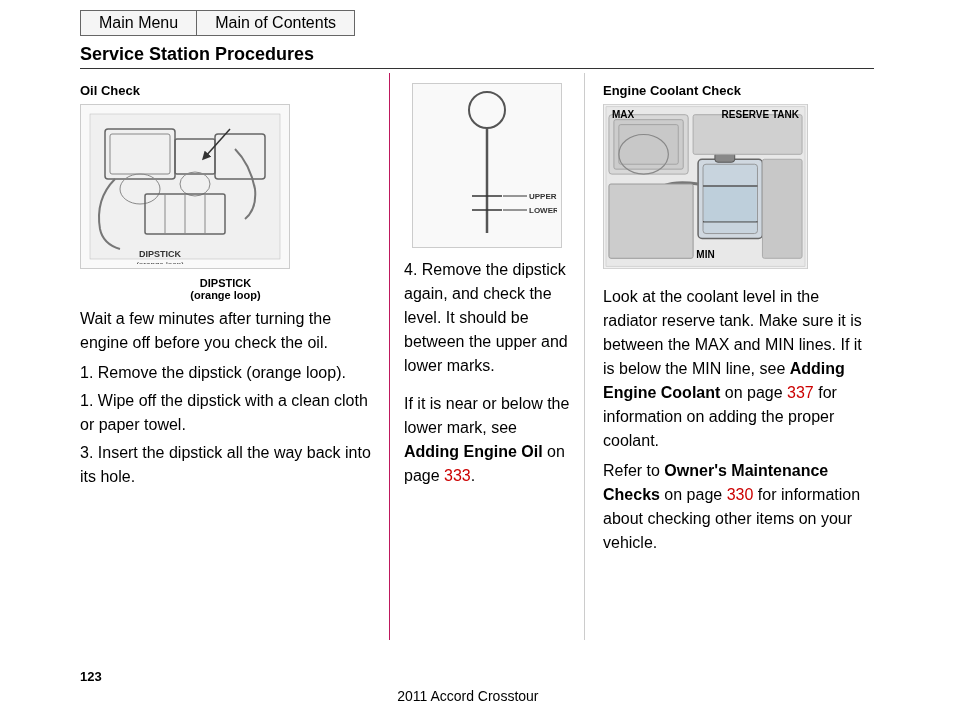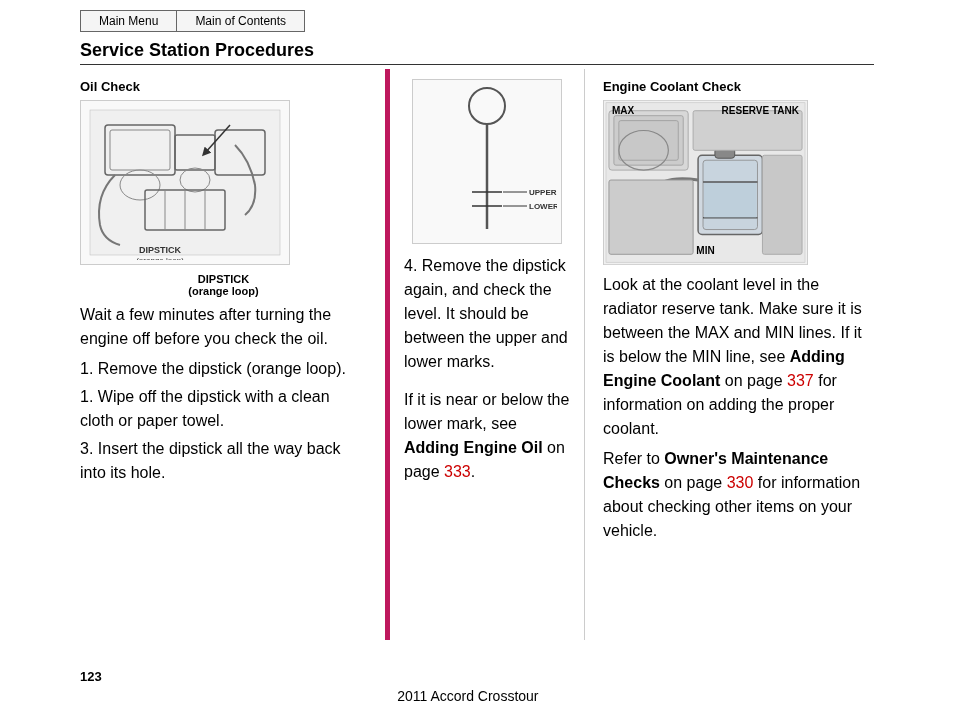--- a/index.html
+++ b/index.html
@@ -23,21 +23,21 @@
     
     .top-nav {
       display: flex;
       align-items: center;
       padding: 10px 80px 6px 80px;
       gap: 0;
     }
     .nav-btn {
       border: 1px solid #666;
       padding: 3px 18px;
-      font-size: 12px;
+      font-size: 16px;
       cursor: pointer;
       background: #f5f5f5;
     }
     .nav-btn:first-child {
       border-right: none;
     }
     
     .section-title-area {
       padding: 2px 80px 4px 80px;
     }
@@ -51,21 +51,21 @@
     .main-content {
       display: flex;
       flex-direction: row;
       padding: 0 80px;
       flex: 1;
       gap: 0;
     }
     
     .col-left {
       width: 310px;
-      border-right: 5px solid #be185d;
+      border-right: 1px solid #be185d;
       padding-right: 18px;
       padding-top: 10px;
     }
     .col-heading {
       font-size: 13px;
       font-weight: bold;
       margin-bottom: 6px;
     }
     .diagram-box {
       border: 1px solid #ccc;
@@ -205,21 +205,21 @@
 
       <p class="body-text">4. Remove the dipstick again, and check the level. It should be between the upper and lower marks.</p>
       <p class="body-text" style="margin-top:8px;">
         <span>If it is near or below the lower mark, see </span><strong>Adding Engine Oil</strong><span> on page </span><a href="#" class="link-text">333</a>.
       </p>
     </div>
 
     <div class="col-right">
       <div class="col-heading">Engine Coolant Check</div>
 
-      <div class="diagram-box" style="height:165px; width:205px; margin-bottom:8px; position:relative;">
+      <div class="diagram-box" style="height:165px; width:205px; margin-bottom:16px; position:relative;">
         <svg width="205" height="165" viewBox="0 0 205 165">
           <rect x="0" y="0" width="205" height="165" fill="#f0f0f0"></rect>
 
           <rect x="2" y="2" width="201" height="161" fill="#e8e8e8" stroke="#bbb" stroke-width="0.5"></rect>
 
           <rect x="5" y="10" width="80" height="60" fill="#d8d8d8" stroke="#aaa" stroke-width="1" rx="3"></rect>
           <rect x="10" y="15" width="70" height="50" fill="#ccc" stroke="#999" stroke-width="0.8" rx="2"></rect>
           <rect x="15" y="20" width="60" height="40" fill="#c8c8c8" stroke="#999" stroke-width="0.8" rx="2"></rect>
 
           <rect x="95" y="55" width="65" height="80" fill="#d0d8e0" stroke="#666" stroke-width="1.5" rx="4"></rect>

